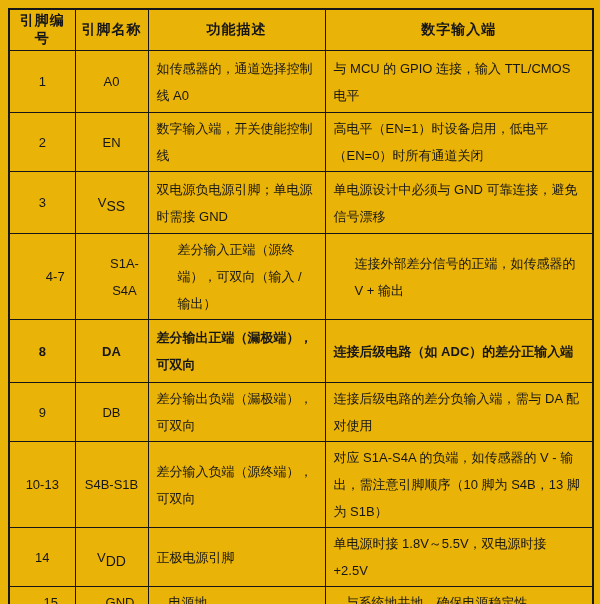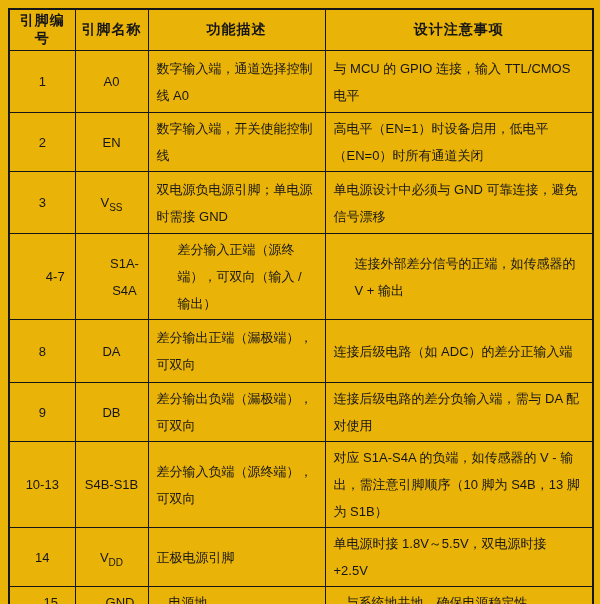--- a/index.html
+++ b/index.html
@@ -40,29 +40,29 @@
     text-align: center;
     letter-spacing: 1px;
   }
   td {
     font-size: 13px;
     line-height: 27px;
   }
   td.c1, td.c2 { text-align: center; padding: 2px 3px; }
   td.c3, td.c4 { text-align: left; padding: 2px 8px; }
   sub {
-    font-size: 10px;
+    font-size: 14px;
     line-height: 0;
   }
   
   tbody tr:nth-child(1)  td { height: 57px; }
   tbody tr:nth-child(2)  td { height: 52px; }
   tbody tr:nth-child(3)  td { height: 57px; margin-left: 24px; }
   tbody tr:nth-child(4)  td { height: 52px; padding-left: 29px; }
-  tbody tr:nth-child(5)  td { height: 58px; }
+  tbody tr:nth-child(5)  td { height: 58px; font-weight: bold; }
   tbody tr:nth-child(6)  td { height: 54px; margin-left: 23px; }
   tbody tr:nth-child(7)  td { height: 80px; }
   tbody tr:nth-child(8)  td { height: 34px; margin-top: 45px; }
   tbody tr:nth-child(9)  td { height: 27px; padding-left: 20px; }
   tbody tr:nth-child(10) td { height: 59px; }
 </style>
 </head>
 <body>
 
 <div class="page">
@@ -71,28 +71,28 @@
       <col class="c1">
         <col class="c2">
         <col class="c3">
         <col class="c4">
     </colgroup>
     <thead>
       <tr>
         <th>引脚编号</th>
         <th>引脚名称</th>
         <th>功能描述</th>
-        <th>设计注意事项</th>
+        <th>数字输入端</th>
       </tr>
     </thead>
     <tbody>
       <tr>
         <td class="c1">1</td>
         <td class="c2"><span>A0</span><sub></sub></td>
-        <td class="c3">数字输入端，通道选择控制线 A0</td>
+        <td class="c3">如传感器的，通道选择控制线 A0</td>
         <td class="c4">与 MCU 的 GPIO 连接，输入 TTL/CMOS 电平</td>
       </tr>
       <tr>
         <td class="c1">2</td>
         <td class="c2"><span>EN</span><sub></sub></td>
         <td class="c3">数字输入端，开关使能控制线</td>
         <td class="c4">高电平（EN=1）时设备启用，低电平（EN=0）时所有通道关闭</td>
       </tr>
       <tr>
         <td class="c1">3</td>

